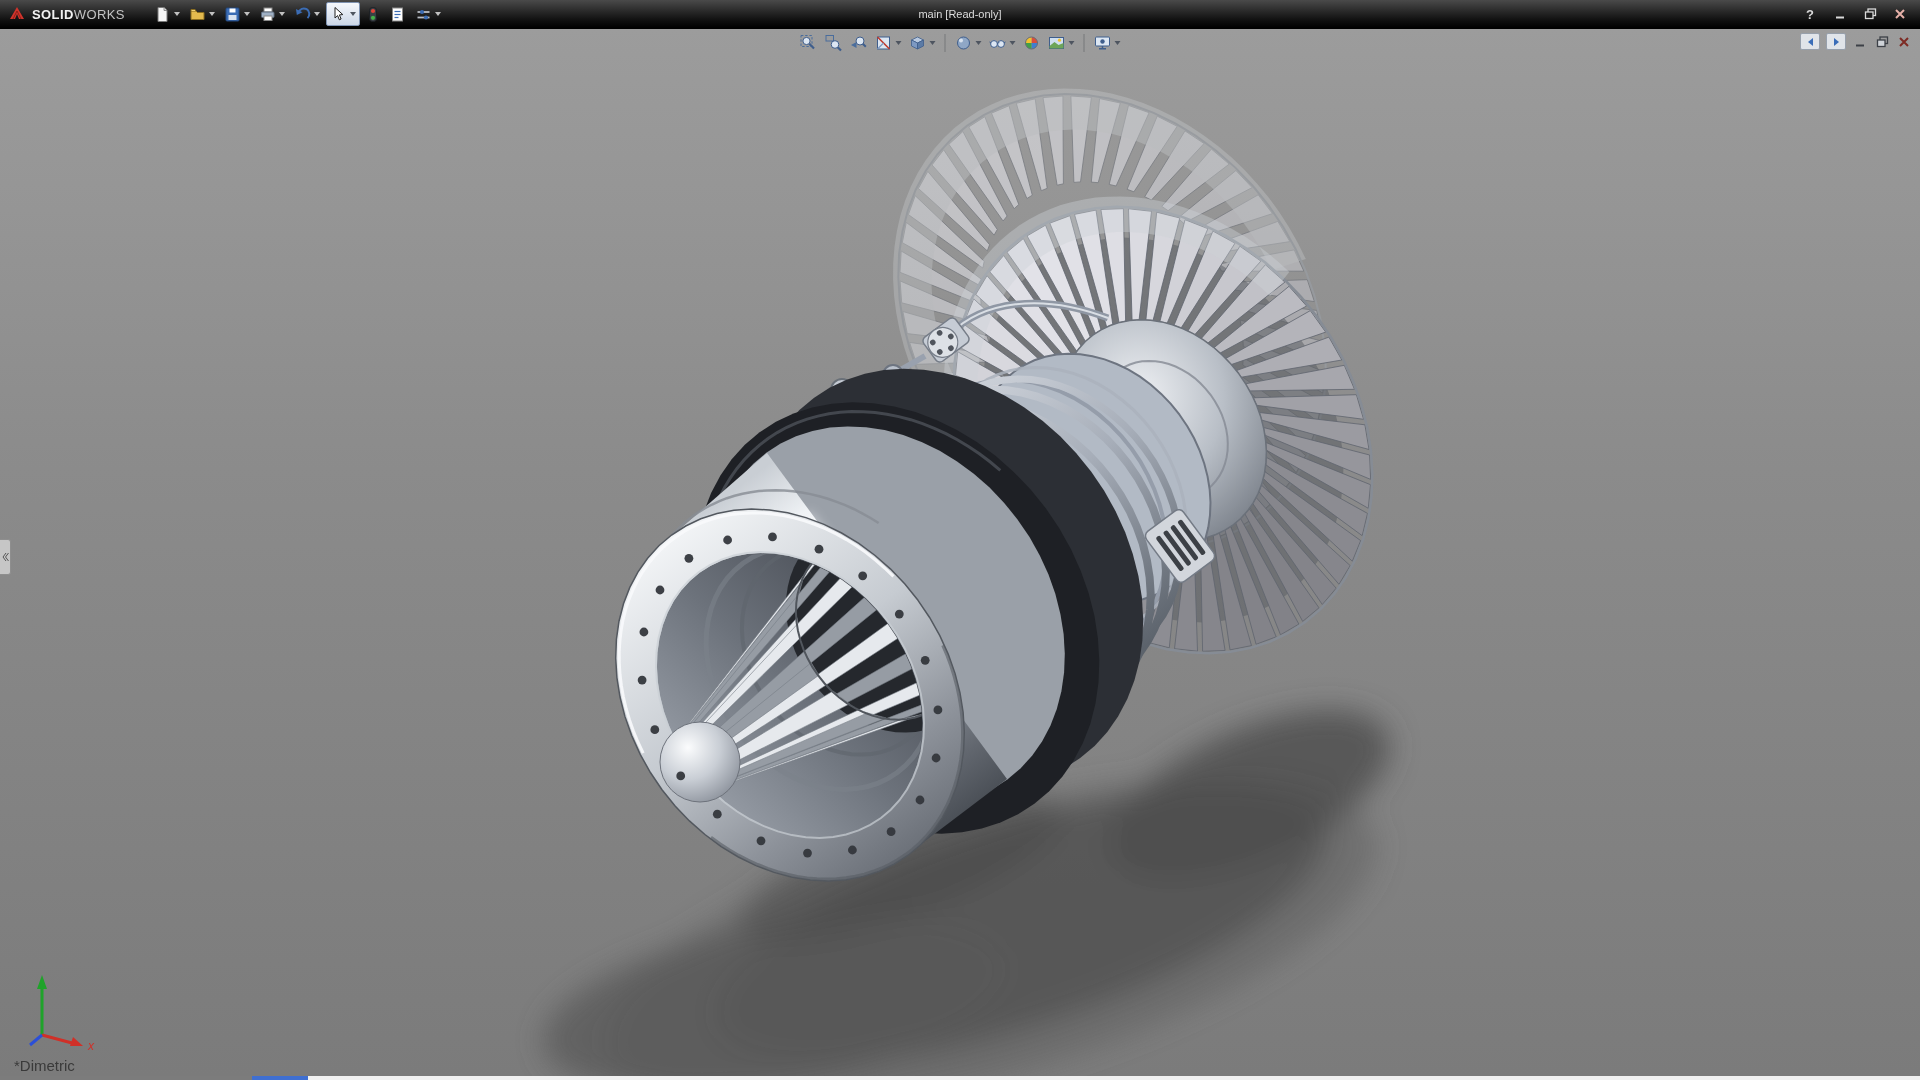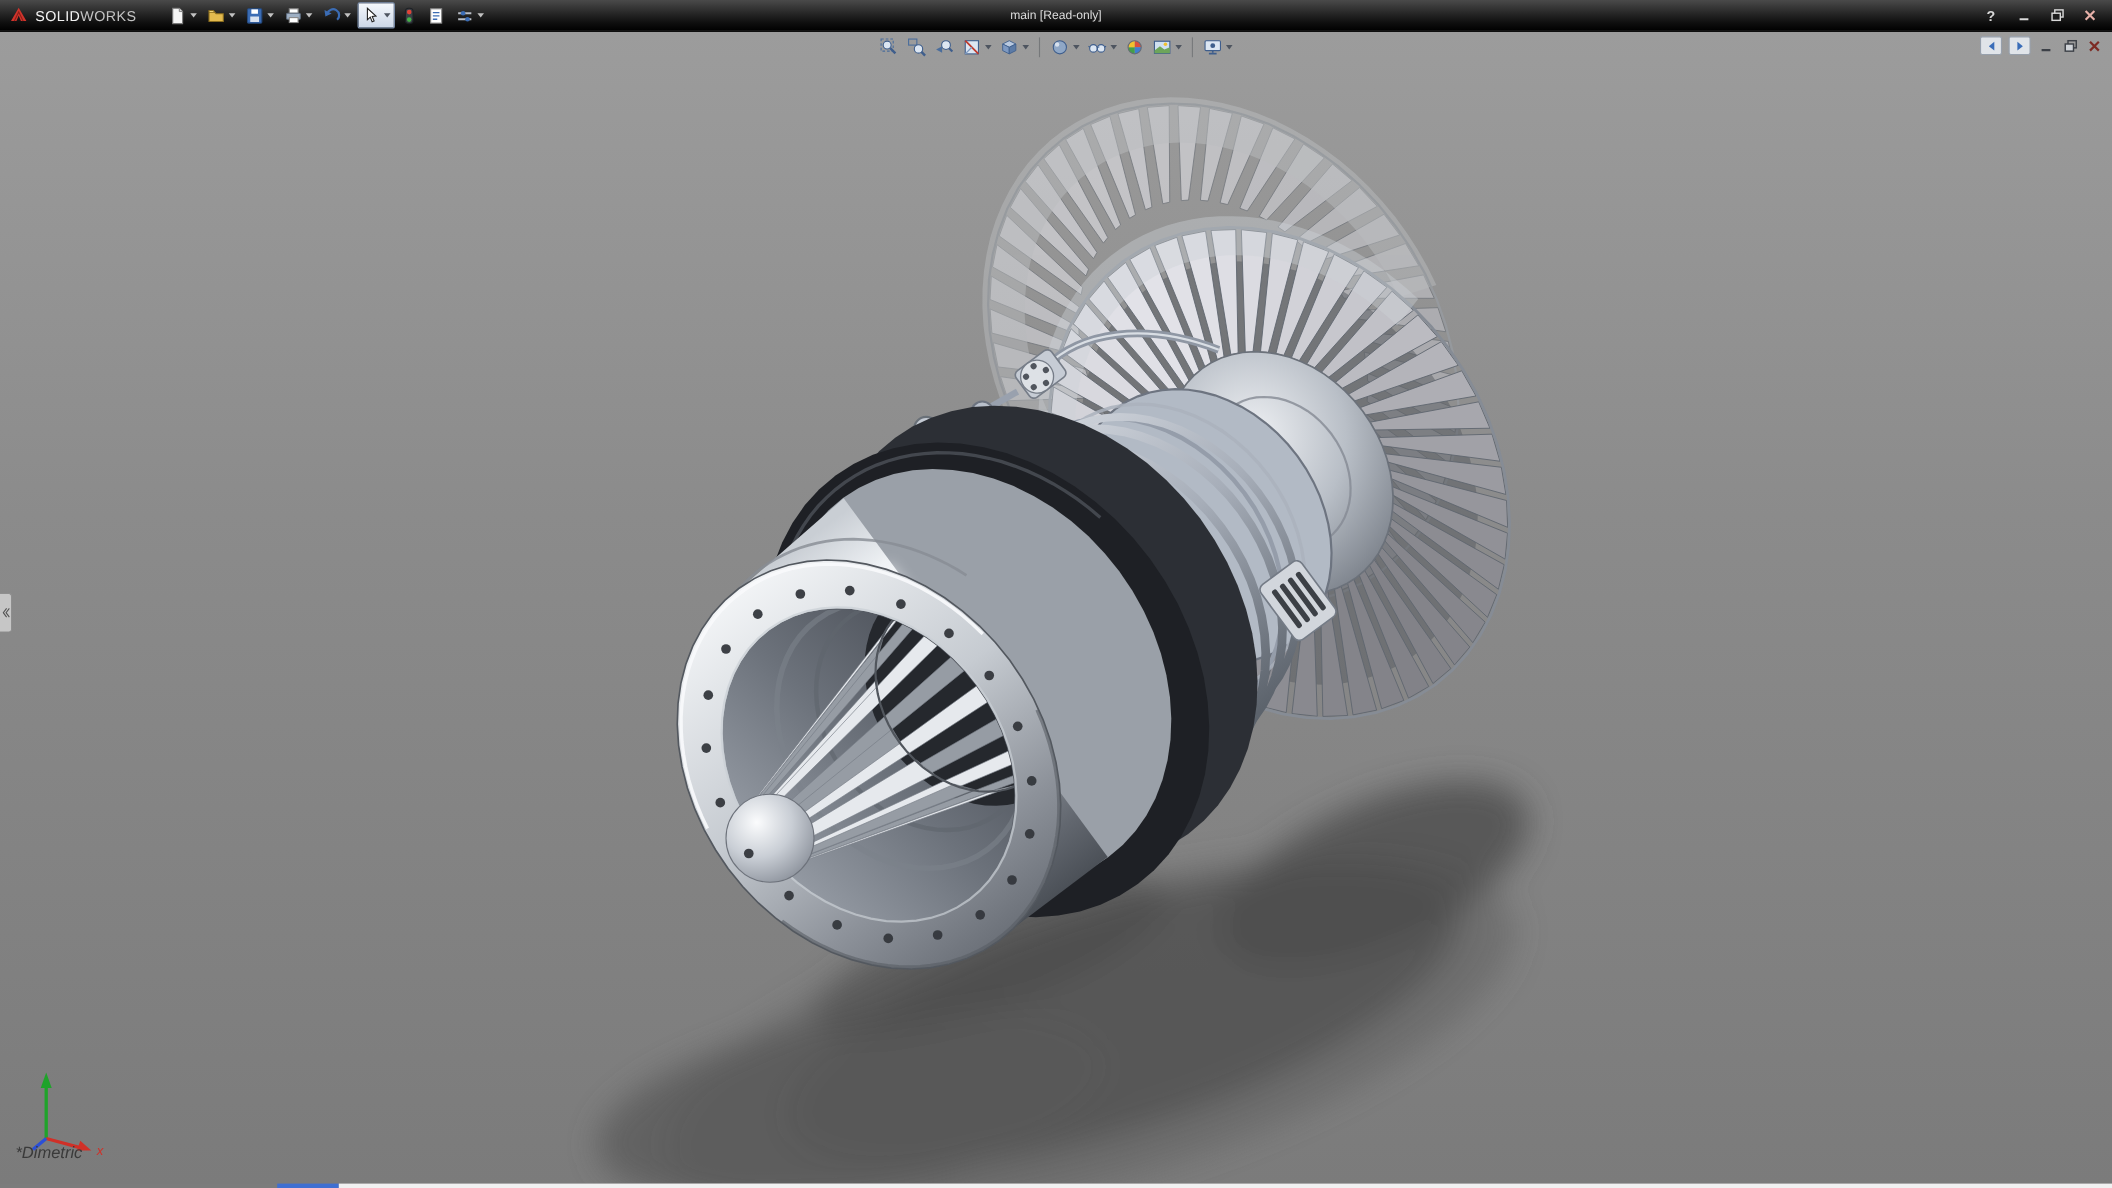--- a/index.html
+++ b/index.html
@@ -4,21 +4,21 @@
 <style>
   html,body{margin:0;padding:0;width:1920px;height:1080px;overflow:hidden;
     font-family:"Liberation Sans",sans-serif;background:#7d7d7d;}
 
   
   .titlebar{position:absolute;top:0;left:0;right:0;height:28px;z-index:40;
     background:linear-gradient(180deg,#4a4a4a 0%,#2b2b2b 38%,#101010 72%,#000 100%);
     display:flex;align-items:center;border-bottom:1px solid #000;}
   .brand{display:flex;align-items:center;gap:6px;padding-left:8px;}
   .brand-text{font-size:13px;letter-spacing:.4px;white-space:nowrap;}
-  .brand-solid{color:#f2f2f2;font-weight:normal;}
+  .brand-solid{color:#f2f2f2;font-weight:bold;}
   .brand-works{color:#c3c3c3;margin-top:20px;}
   .tb{display:flex;align-items:center;margin-left:26px;gap:3px;}
   .tb-btn{display:flex;align-items:center;height:22px;padding:0 3px;border-radius:2px;}
   .tb-btn svg{display:block;}
   .tb-btn.active{background:linear-gradient(#f5f8fc,#ccd7e7);border:1px solid #7f93b2;}
   .caret{width:0;height:0;border-left:3.5px solid transparent;border-right:3.5px solid transparent;
     border-top:4px solid #c2c2c2;margin-left:3px;}
   .caret.dark{border-top-color:#4e5560;}
   .win-title{position:absolute;left:50%;top:0;height:28px;display:flex;align-items:center;
     transform:translateX(-50%);color:#dcdcdc;font-size:11px;}
@@ -46,21 +46,21 @@
   .tri-right{width:0;height:0;border-top:4px solid transparent;border-bottom:4px solid transparent;
     border-left:5px solid #3a6db8;}
   .wc{display:flex;align-items:center;justify-content:center;width:16px;height:15px;}
 
   
   .left-tab{position:absolute;left:0;top:511px;width:10px;height:34px;background:#c6c6c6;
     border:1px solid #8e8e8e;border-left:none;border-radius:0 3px 3px 0;
     display:flex;align-items:center;justify-content:center;}
 
   
-  .orient{position:absolute;left:14px;bottom:19px;color:#3a3a3a;font-size:15px;font-style:italic;}
+  .orient{position:absolute;left:14px;bottom:2px;color:#3a3a3a;font-size:15px;}
   .triad{position:absolute;left:12px;bottom:24px;}
 
   
   .bottom-strip{position:absolute;left:0;right:0;bottom:0;height:4px;display:flex;z-index:50;}
   .bs-gray{width:252px;background:#7c7c7c;}
   .bs-blue{width:56px;background:#3f6fd1;}
   .bs-white{flex:1;background:#f1f1f1;}
 </style>
 </head>
 <body>

